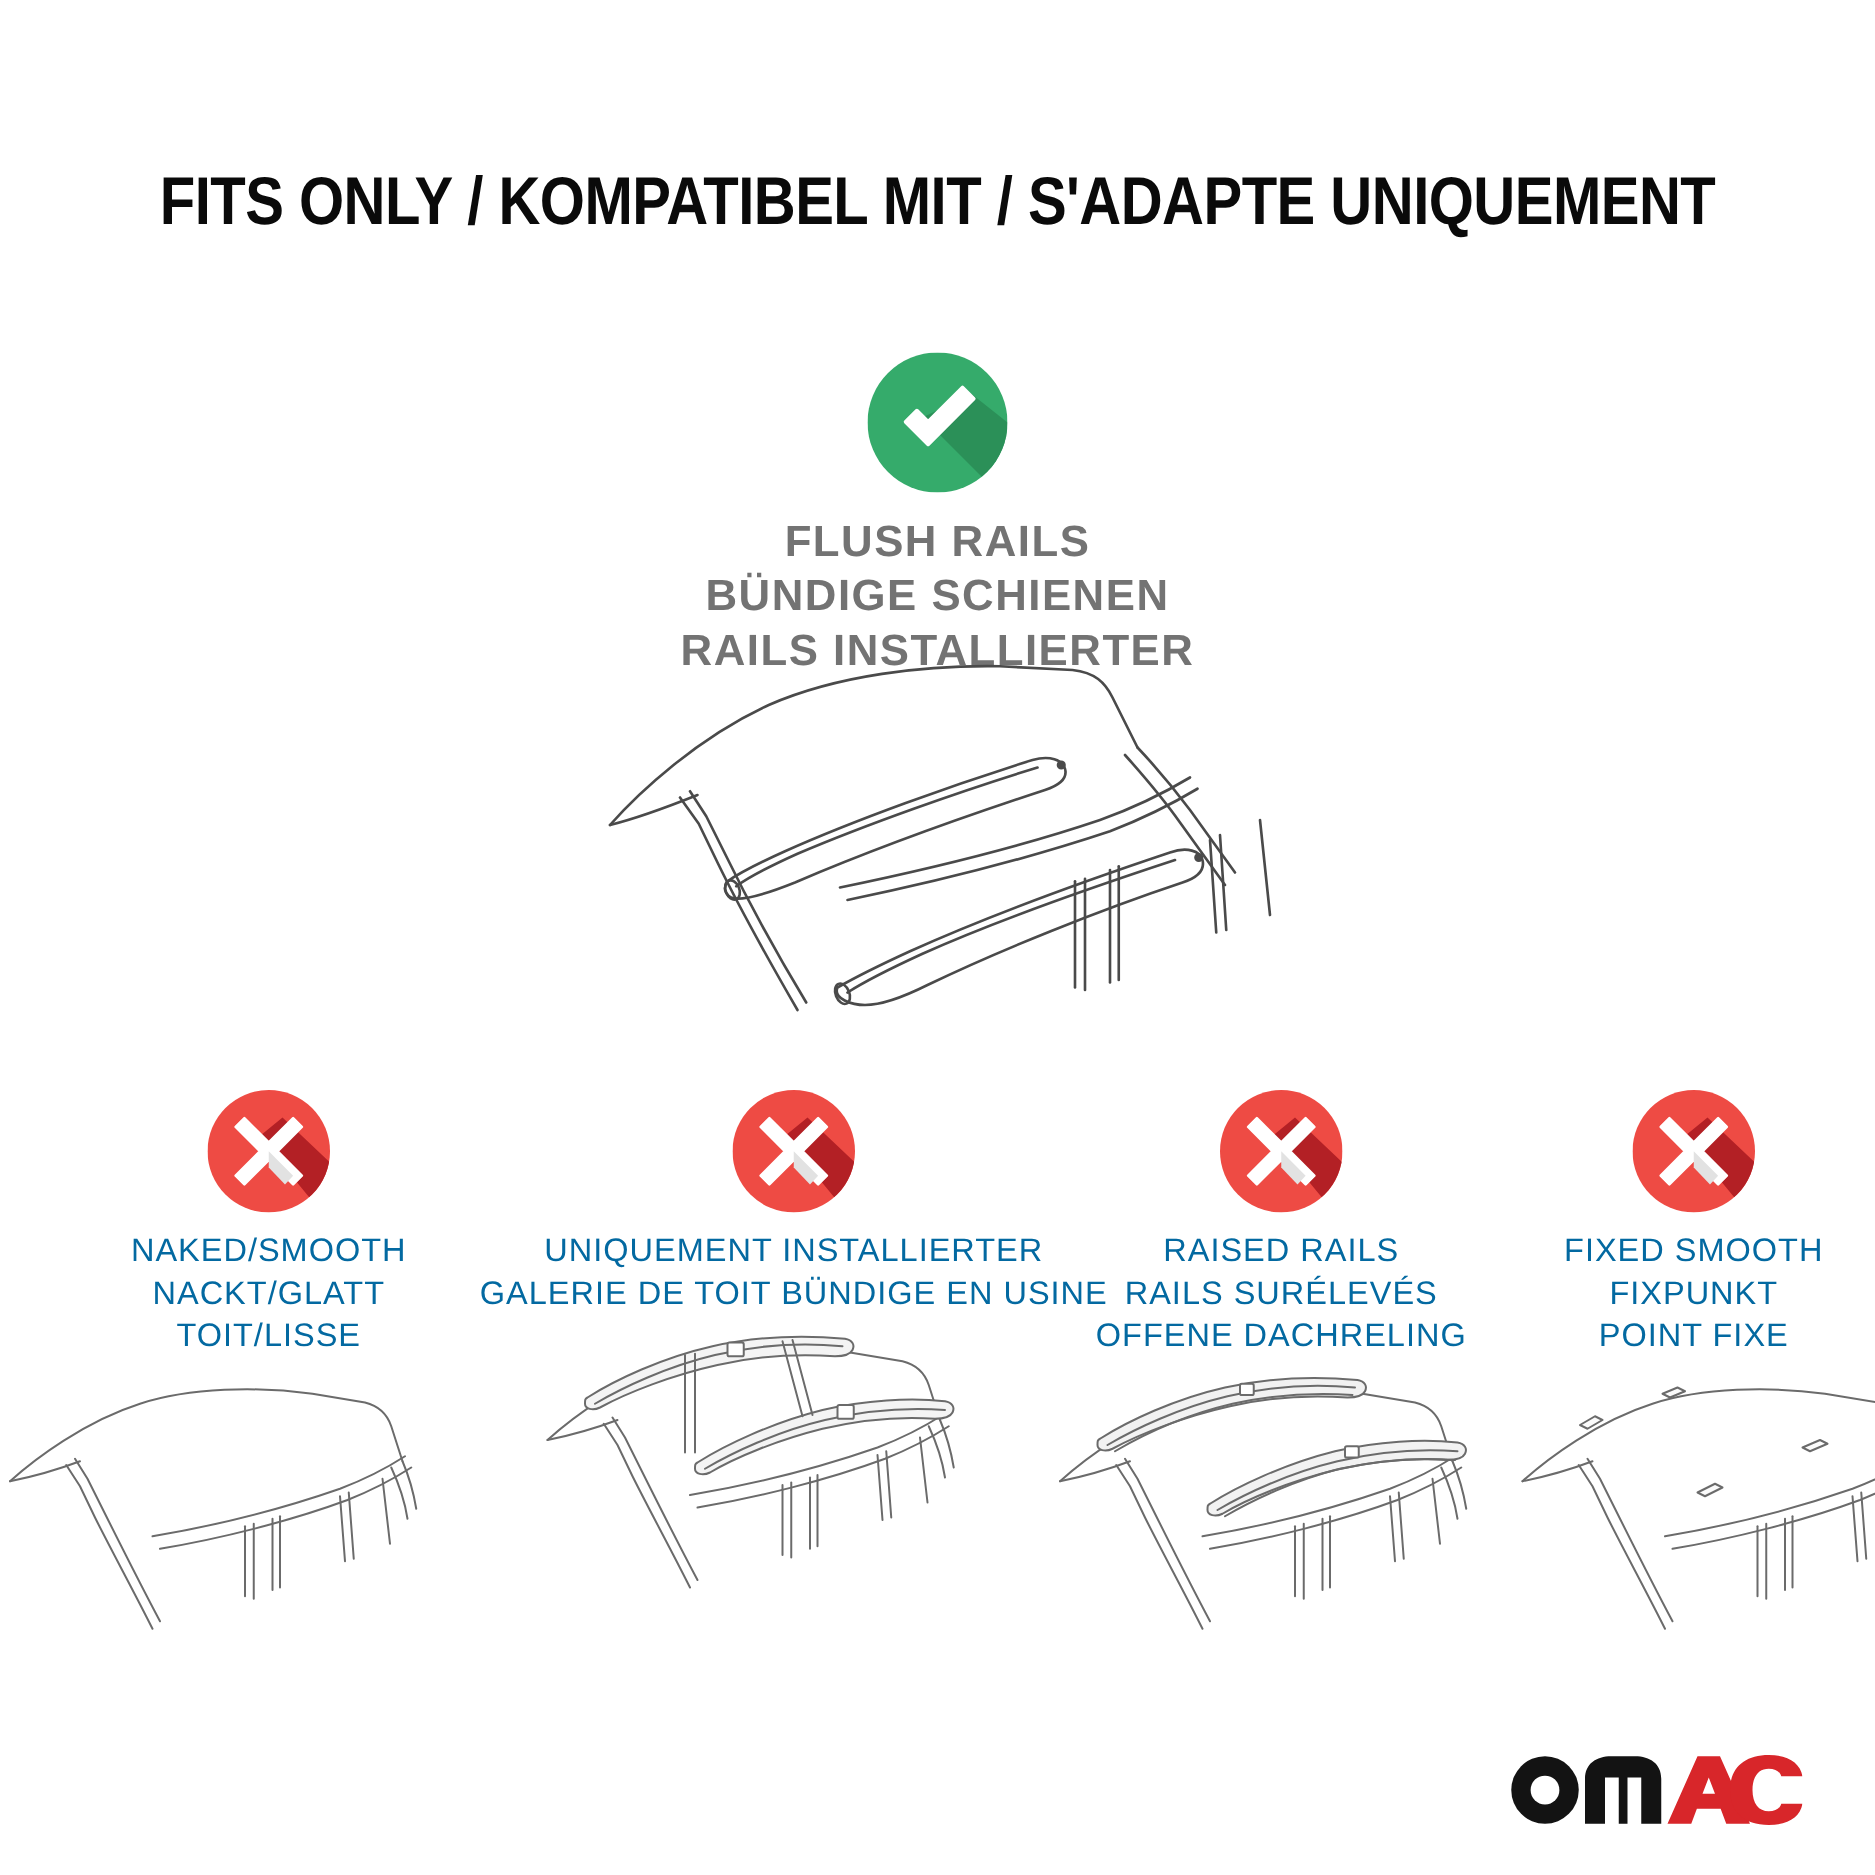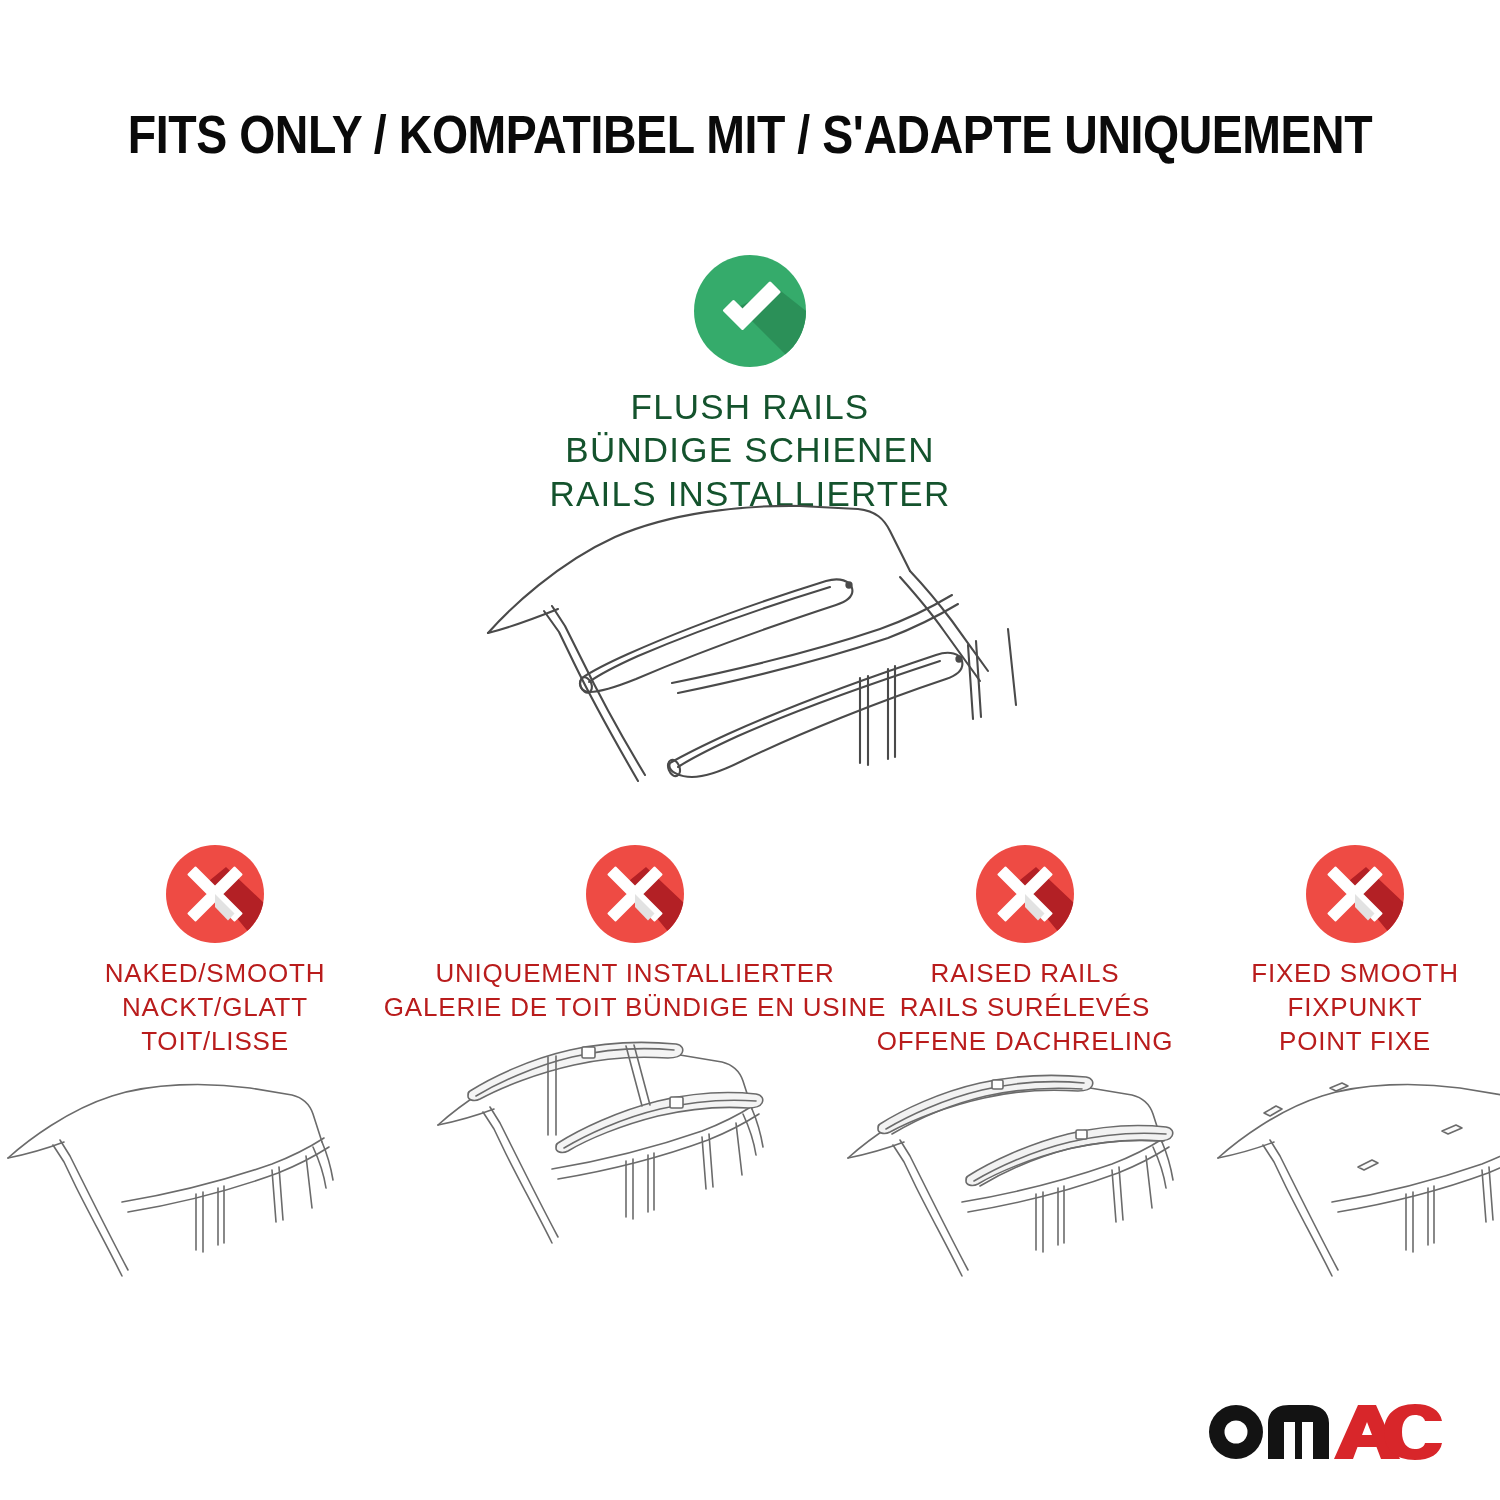--- a/index.html
+++ b/index.html
@@ -5,21 +5,21 @@
 <style>
   html,body{margin:0;padding:0;}
   body{
     width:1500px;height:1500px;
     background:#ffffff;
     font-family:"Liberation Sans","DejaVu Sans",sans-serif;
     color:#111111;
     overflow:hidden;
     position:relative;
   }
-  .page{position:absolute;inset:0;}
+  .page{position:absolute;inset:0;margin-top:27px;}
 
   
   .title{
     position:absolute;
     left:0;right:0;top:103px;
     text-align:center;
     font-size:54px;
     font-weight:700;
     letter-spacing:-0.5px;
     color:#0a0a0a;
@@ -33,24 +33,24 @@
     left:0;right:0;top:255px;
     text-align:center;
   }
   .hero-icon{
     width:112px;height:112px;
     margin:0 auto 18px auto;
     position:relative;
   }
   .hero-label{
     font-size:35px;
-    font-weight:400;
+    font-weight:700;
     line-height:1.24;
     letter-spacing:1.2px;
-    color:#14532d;
+    color:#737373;
   }
   .hero-art{
     position:absolute;
     left:50%;top:238px;
     transform:translateX(-50%);
     width:620px;height:300px;
   }
 
   
   .cols{
@@ -70,21 +70,21 @@
   .x-icon{
     width:98px;height:98px;
     position:relative;
     margin-bottom:14px;
   }
   .col-label{
     font-size:26px;
     line-height:1.30;
     letter-spacing:0.8px;
     text-align:center;
-    color:#b91c1c;
+    color:#0369a1;
     white-space:nowrap;
   }
   .col-art{
     margin-top:14px;
     width:100%;
     height:230px;
   }
 
   
   .logo{

